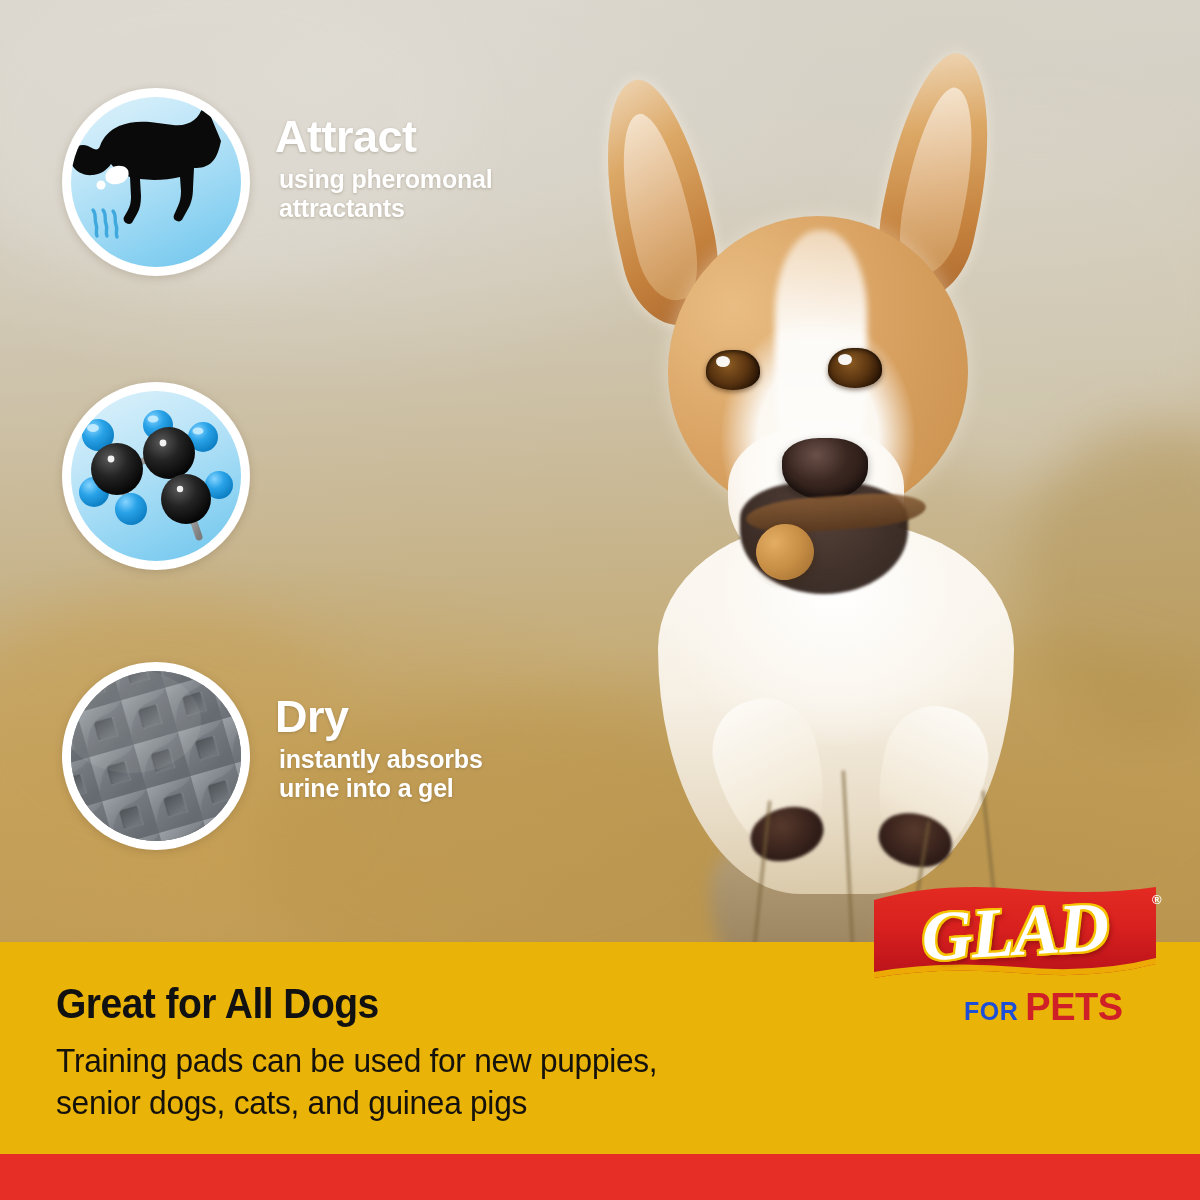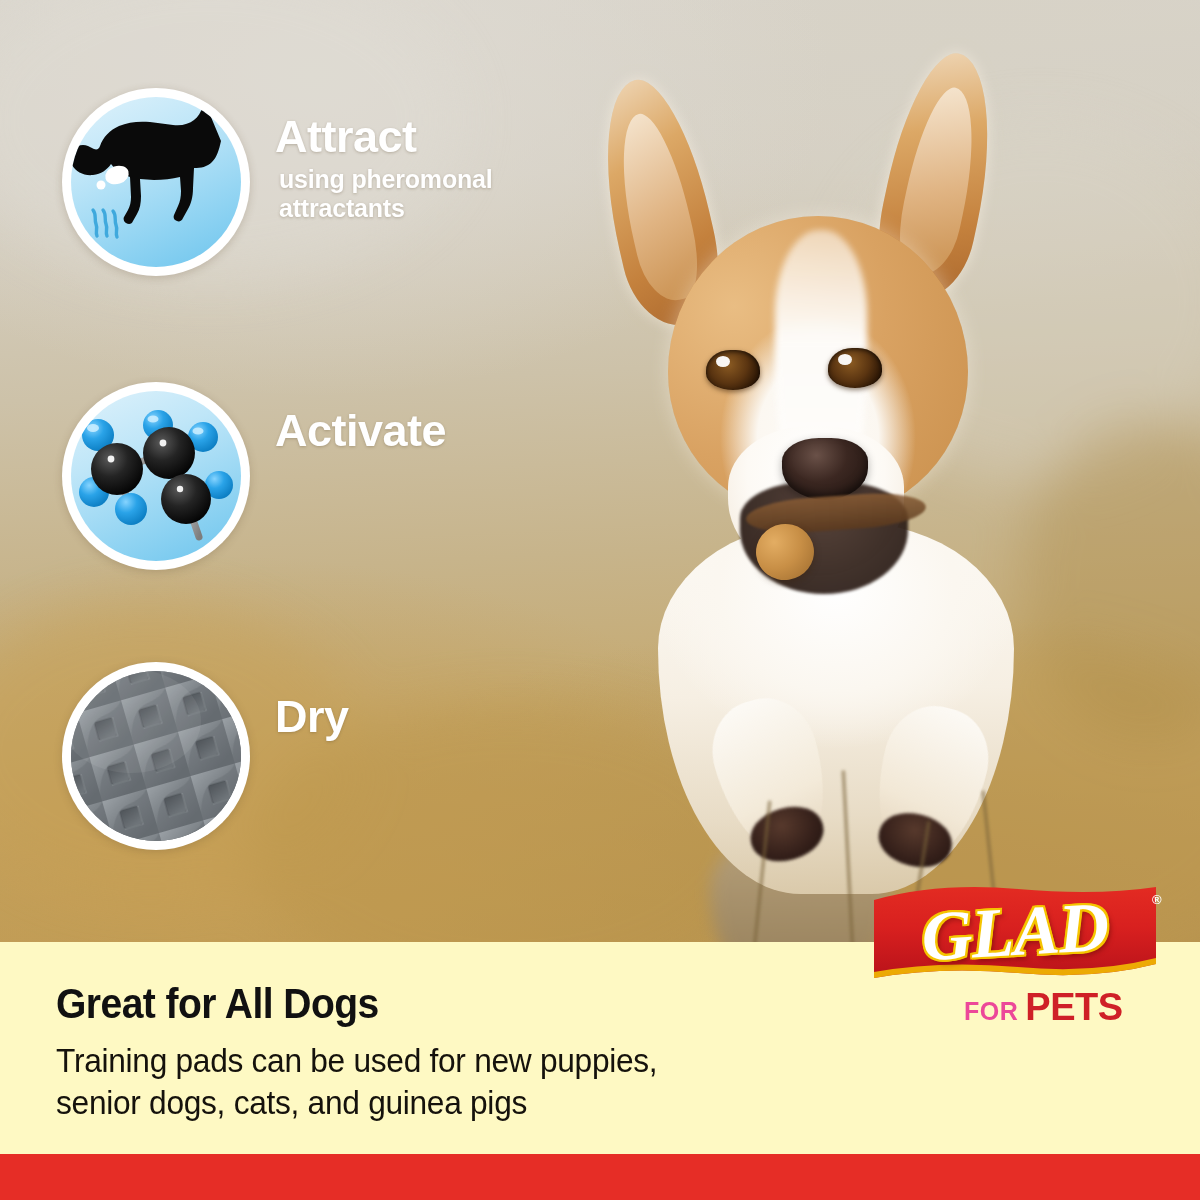--- a/index.html
+++ b/index.html
@@ -151,25 +151,25 @@
     font-size:70px;letter-spacing:-1px;color:#ffffff;
     transform:rotate(-3.2deg) translateY(-2px);
     text-shadow:
       -2px 0 0 #f5c400, 2px 0 0 #f5c400, 0 -2px 0 #f5c400, 0 2px 0 #f5c400,
       -2px -2px 0 #f5c400, 2px -2px 0 #f5c400, -2px 2px 0 #f5c400, 2px 2px 0 #f5c400,
       3px 4px 5px rgba(90,10,6,.55);
   }
   .reg{position:absolute;right:6px;top:6px;color:#ffffff;font-family:"Liberation Sans",sans-serif;
     font-size:13px;font-weight:700;transform:rotate(-3deg);}
   .forpets{position:absolute;left:96px;top:100px;display:flex;align-items:baseline;gap:7px;}
-  .for{font-size:25px;font-weight:700;color:#ec4899;letter-spacing:.5px;}
+  .for{font-size:25px;font-weight:700;color:#1d4ed8;letter-spacing:.5px;}
   .pets{font-size:38px;font-weight:700;color:#cf2027;letter-spacing:-.5px;}
 
   
-  .band{position:absolute;left:0;top:942px;width:1200px;height:212px;background:#fef9c3;z-index:4;}
+  .band{position:absolute;left:0;top:942px;width:1200px;height:212px;background:#eab308;z-index:4;}
   .band-h{
     position:absolute;left:56px;top:38px;font-size:42px;font-weight:700;color:#111111;
     letter-spacing:-.6px;font-family:"Liberation Sans",sans-serif;margin:0;
     transform:scaleX(.93);transform-origin:left center;
   }
   .band-p{
     position:absolute;left:56px;top:98px;font-size:33px;line-height:1.26;color:#15120c;
     font-weight:400;letter-spacing:-.3px;margin:0;white-space:pre-line;
     transform:scaleX(.96);transform-origin:left center;
   }
@@ -293,21 +293,20 @@
             <circle cx="40" cy="68" r="3.4" fill="#fff" opacity=".92"></circle>
             <circle cx="92" cy="52" r="3.4" fill="#fff" opacity=".92"></circle>
             <circle cx="109" cy="98" r="3.2" fill="#fff" opacity=".92"></circle>
             <ellipse cx="22" cy="37" rx="6" ry="4" fill="#cdeeff" opacity=".85"></ellipse>
             <ellipse cx="82" cy="28" rx="5.5" ry="3.6" fill="#cdeeff" opacity=".85"></ellipse>
             <ellipse cx="127" cy="40" rx="5.5" ry="3.6" fill="#cdeeff" opacity=".85"></ellipse>
           </svg>
         </div>
       </div>
       <div class="ftext">
-        <p class="f-title">Activate</p>
       </div>
     </div>
 
     <div class="feature f3">
       <div class="badge">
         <div class="badge-inner grey">
           <svg viewBox="0 0 170 170" width="170" height="170" aria-hidden="true">
             <defs>
               <linearGradient id="cell" x1="0" y1="0" x2="0.6" y2="1">
                 <stop offset="0%" stop-color="#9aa0a5"></stop>
@@ -327,20 +326,22 @@
               </pattern>
             </defs>
             <rect x="-20" y="-20" width="220" height="220" fill="url(#quilt)"></rect>
             <circle cx="85" cy="85" r="85" fill="none"></circle>
             <ellipse cx="60" cy="50" rx="70" ry="52" fill="#ffffff" opacity=".07"></ellipse>
           </svg>
         </div>
       </div>
       <div class="ftext">
         <p class="f-title">Dry</p>
+        <p class="f-sub">instantly absorbs
+urine into a gel</p>
       </div>
     </div>
   </div>
 
   <div class="logo">
     <svg class="banner" viewBox="0 0 294 96">
       <defs>
         <linearGradient id="bred" x1="0" y1="0" x2="0" y2="1">
           <stop offset="0%" stop-color="#e32b22"></stop>
             <stop offset="45%" stop-color="#d8201f"></stop>

